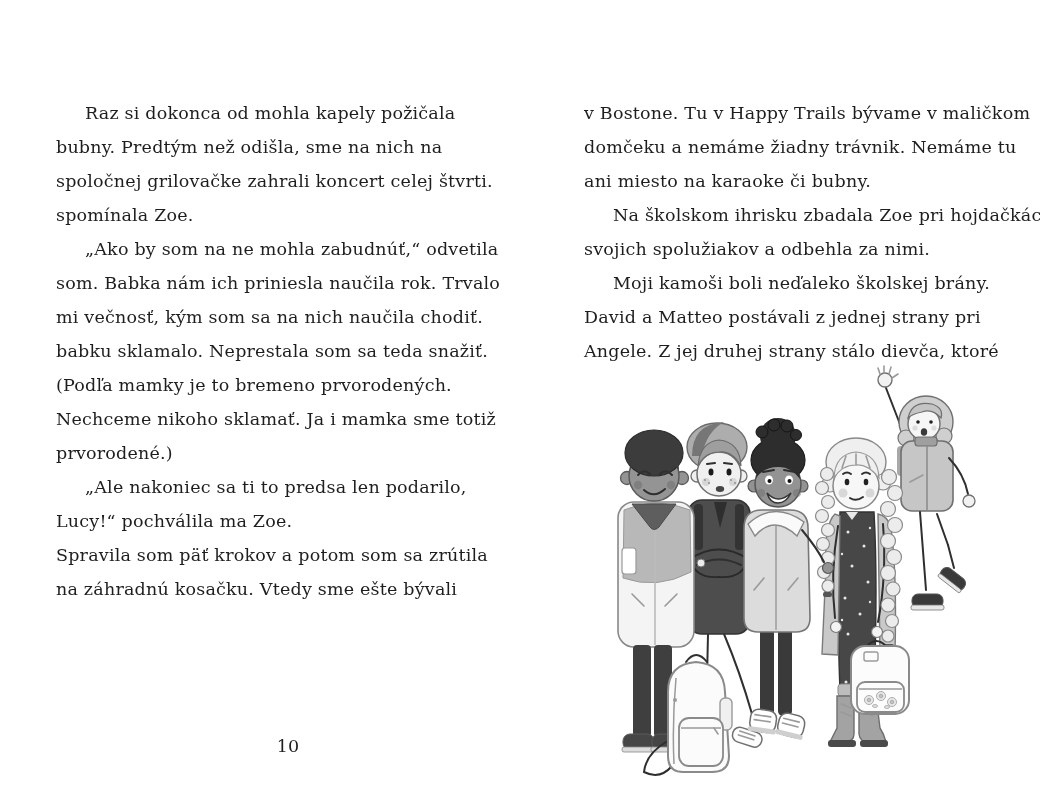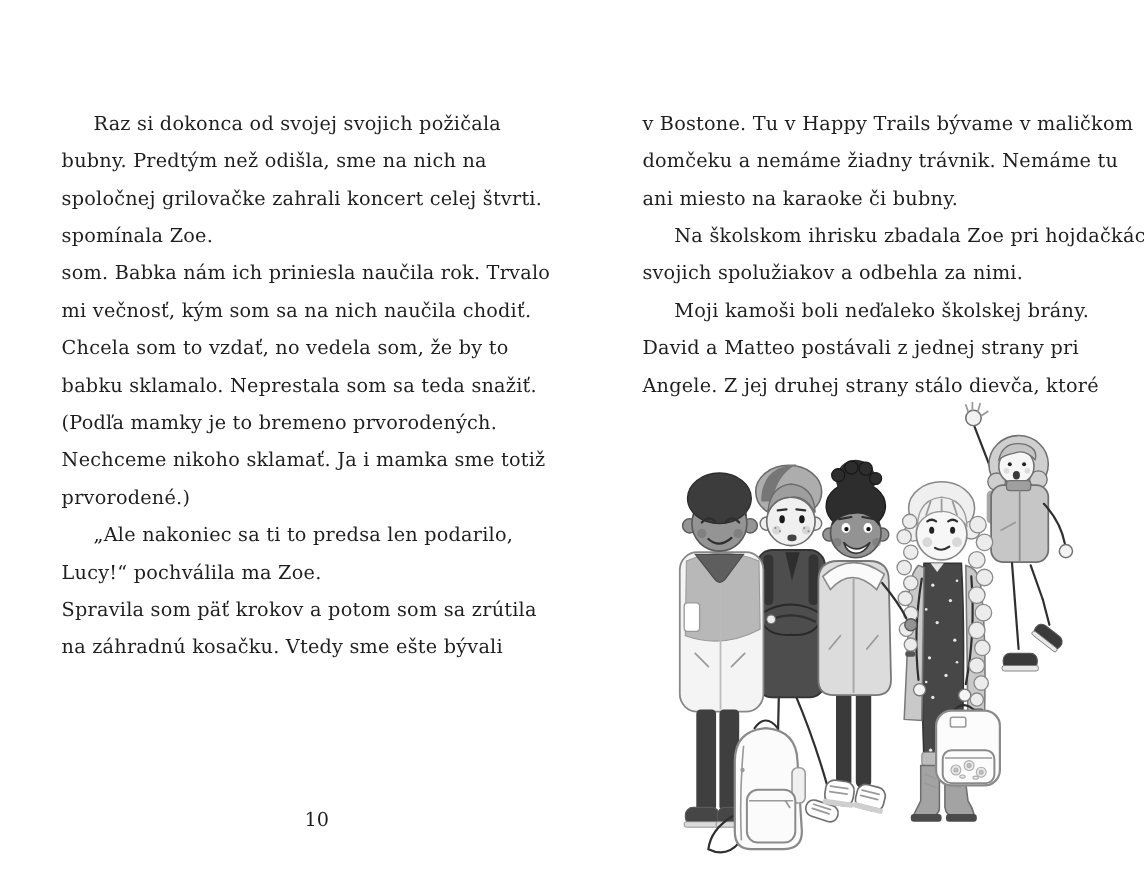--- a/index.html
+++ b/index.html
@@ -35,27 +35,27 @@
     left:602px;top:362px;
     width:426px;height:436px;
   }
   svg .ln{fill:none;stroke:#2f2f2f;stroke-width:2;stroke-linecap:round;}
   svg .lnlight{fill:none;stroke:#9a9a9a;stroke-width:1.6;stroke-linecap:round;}
 </style>
 </head>
 <body style="color: rgb(30, 30, 30); background: rgb(255, 255, 255);">
 
 <div class="text-block" id="left-text">
-    <div class="line indent">Raz si dokonca od svojej svojich požičala</div>
+    <div class="line indent">Raz si dokonca od mohla kapely požičala</div>
     <div class="line">bubny. Predtým než odišla, sme na nich na</div>
     <div class="line">spoločnej grilovačke zahrali koncert celej štvrti.</div>
     <div class="line">spomínala Zoe.</div>
+    <div class="line indent">„Ako by som na ne mohla zabudnúť,“ odvetila</div>
     <div class="line">som. Babka nám ich priniesla naučila rok. Trvalo</div>
     <div class="line">mi večnosť, kým som sa na nich naučila chodiť.</div>
-    <div class="line">Chcela som to vzdať, no vedela som, že by to</div>
     <div class="line">babku sklamalo. Neprestala som sa teda snažiť.</div>
     <div class="line">(Podľa mamky je to bremeno prvorodených.</div>
     <div class="line">Nechceme nikoho sklamať. Ja i mamka sme totiž</div>
     <div class="line">prvorodené.)</div>
     <div class="line indent">„Ale nakoniec sa ti to predsa len podarilo,</div>
     <div class="line">Lucy!“ pochválila ma Zoe.</div>
     <div class="line">Spravila som päť krokov a potom som sa zrútila</div>
     <div class="line">na záhradnú kosačku. Vtedy sme ešte bývali</div>
   </div>
 <div class="page-number">10</div>

